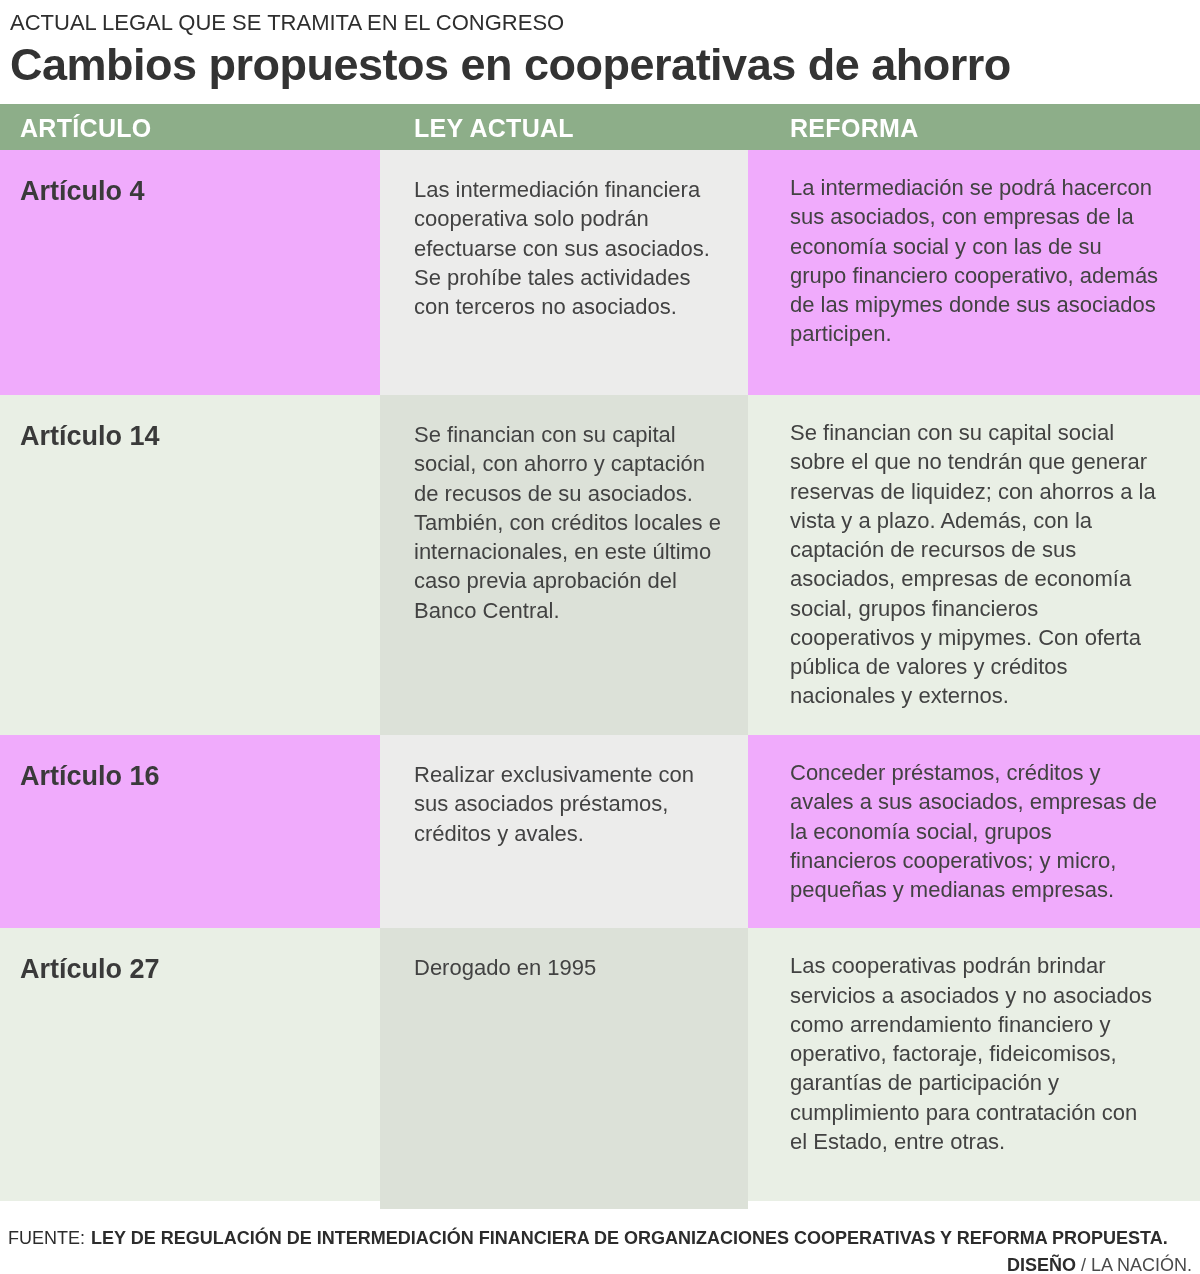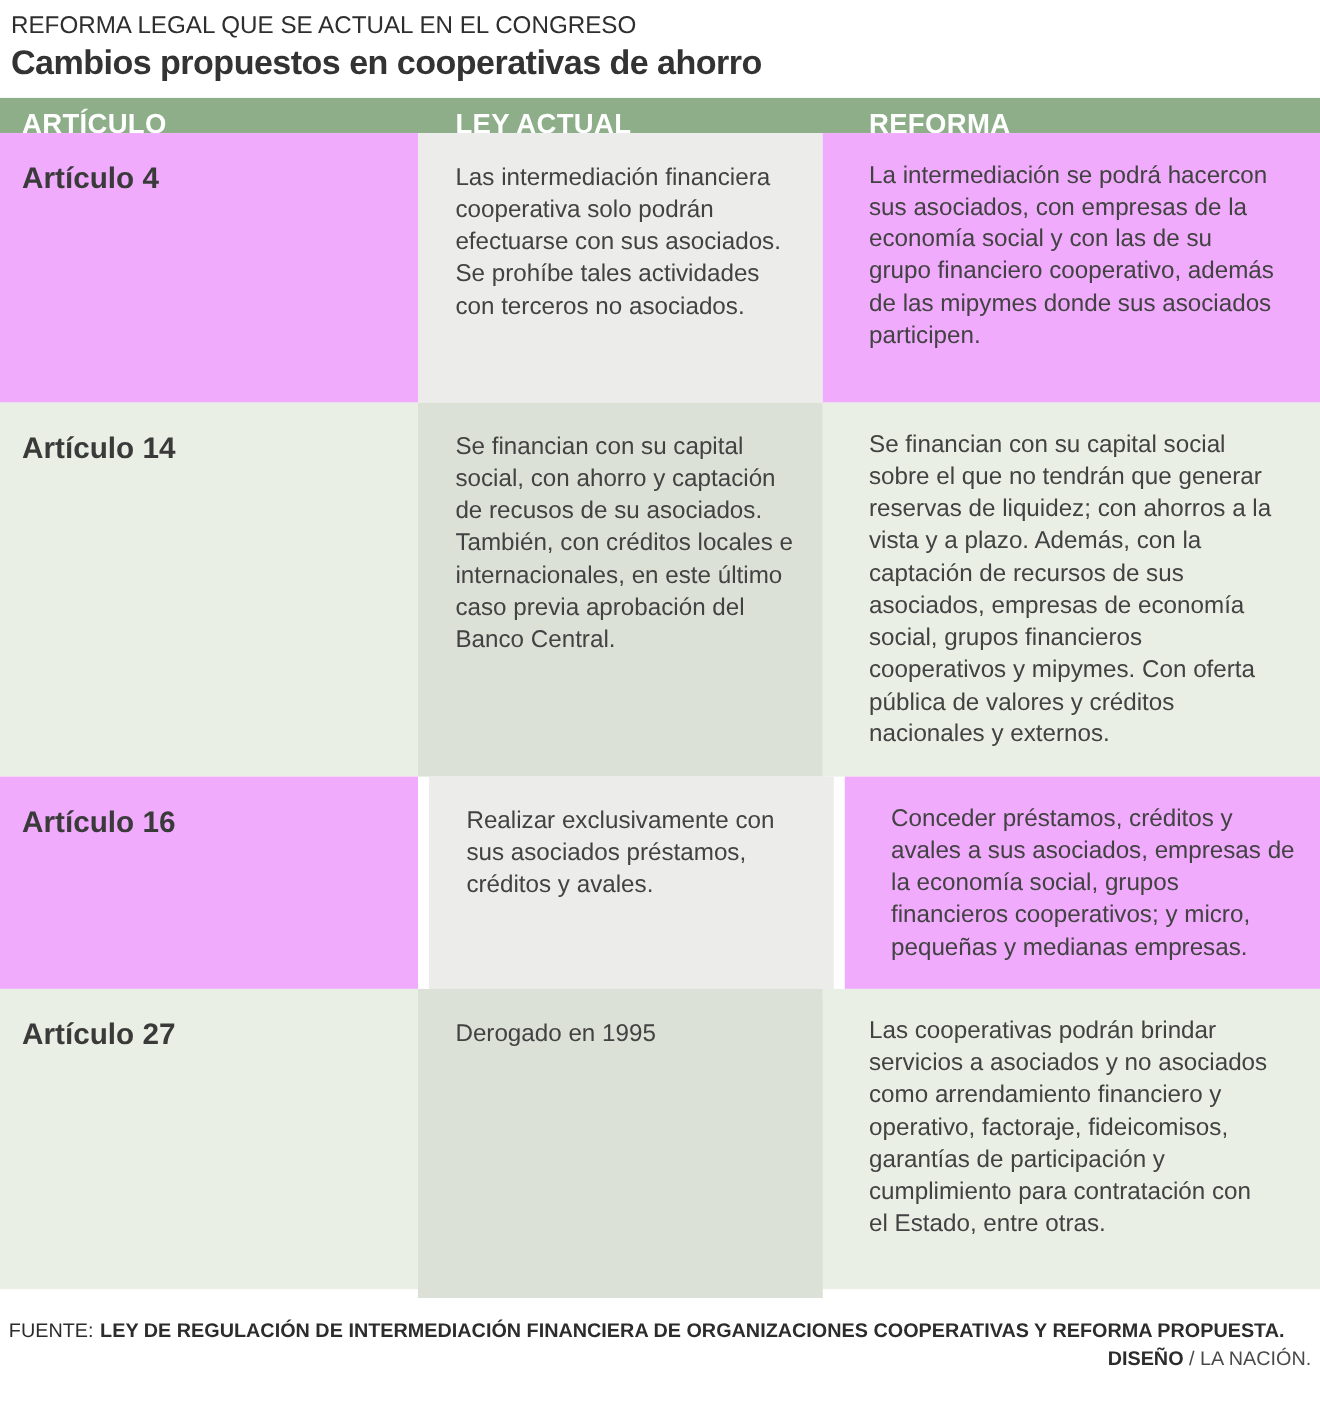--- a/index.html
+++ b/index.html
@@ -11,64 +11,64 @@
     --dark-text:#333333;
   }
   *{box-sizing:border-box;margin:0;padding:0;}
   html,body{background:#ffffff;}
   body{font-family:"Liberation Sans","DejaVu Sans",sans-serif;color:var(--body-text);}
   .page{width:1200px;min-height:1274px;background:#ffffff;overflow:hidden;}
 
   
   .masthead{padding:9px 10px 0 10px;}
   .kicker{font-size:22px;color:#2e2e2e;letter-spacing:0px;line-height:1.25;}
-  .title{font-size:31px;font-weight:700;color:var(--dark-text);letter-spacing:-0.5px;
+  .title{font-size:45px;font-weight:700;color:var(--dark-text);letter-spacing:-0.5px;
          line-height:1.1;margin:3px 0 15px 0;}
 
   
   .row{display:grid;grid-template-columns:380px 368px 452px;}
-  .thead{background:var(--green);height:32px;align-items:center;}
+  .thead{background:var(--green);height:46px;align-items:center;}
   .th{color:#ffffff;font-weight:700;font-size:25px;letter-spacing:0.3px;line-height:49px;}
   .th-art{padding-left:20px;}
   .th-ley{padding-left:34px;}
   .th-ref{padding-left:42px;}
 
   .cell{font-size:22px;line-height:1.33;}
   .cell.art{padding:26px 12px 22px 20px;font-size:27px;font-weight:700;color:#3a3a3a;line-height:1.15;}
   .cell.ley{padding:25px 24px 24px 34px;}
   .cell.ref{padding:23px 40px 24px 42px;}
 
   .row.white .cell.art,.row.white .cell.ref{background:#f0abfc;}
   .row.white .cell.ley{background:var(--mid-gray);}
   .row.tint .cell.art,.row.tint .cell.ref{background:var(--tint);}
   .row.tint .cell.ley{background:var(--mid-tint);}
 
   .row.r1{min-height:245px;}
   .row.r2{min-height:340px;border-radius:13px;}
-  .row.r3{min-height:190px;gap:10px;}
+  .row.r3{min-height:190px;}
   .row.r4{min-height:273px;}
   
   .row.r4 .cell.ley{box-shadow:0 8px 0 0 var(--mid-tint);}
 
   
   .credits{padding:26px 8px 0 8px;font-size:18px;color:#2c2c2c;line-height:1.3;}
   .credit-source{white-space:nowrap;}
   .flabel{font-weight:400;}
   .fbold{font-weight:700;margin-left:6px;}
   .credit-design{text-align:right;margin-top:3px;}
   .design-label{font-weight:700;}
   .design-rest{font-weight:400;color:#4a4a4a;margin-left:5px;}
 </style>
 </head>
 <body>
 
 <div class="page">
 
   <header class="masthead">
-    <div class="kicker">REFORMA LEGAL QUE SE ACTUAL EN EL CONGRESO</div>
+    <div class="kicker">ACTUAL LEGAL QUE SE TRAMITA EN EL CONGRESO</div>
     <h1 class="title">Cambios propuestos en cooperativas de ahorro</h1>
   </header>
 
   <div class="row thead">
     <div class="th th-art">ARTÍCULO</div>
     <div class="th th-ley">LEY ACTUAL</div>
     <div class="th th-ref">REFORMA</div>
   </div>
 
   <div class="row white r1">

